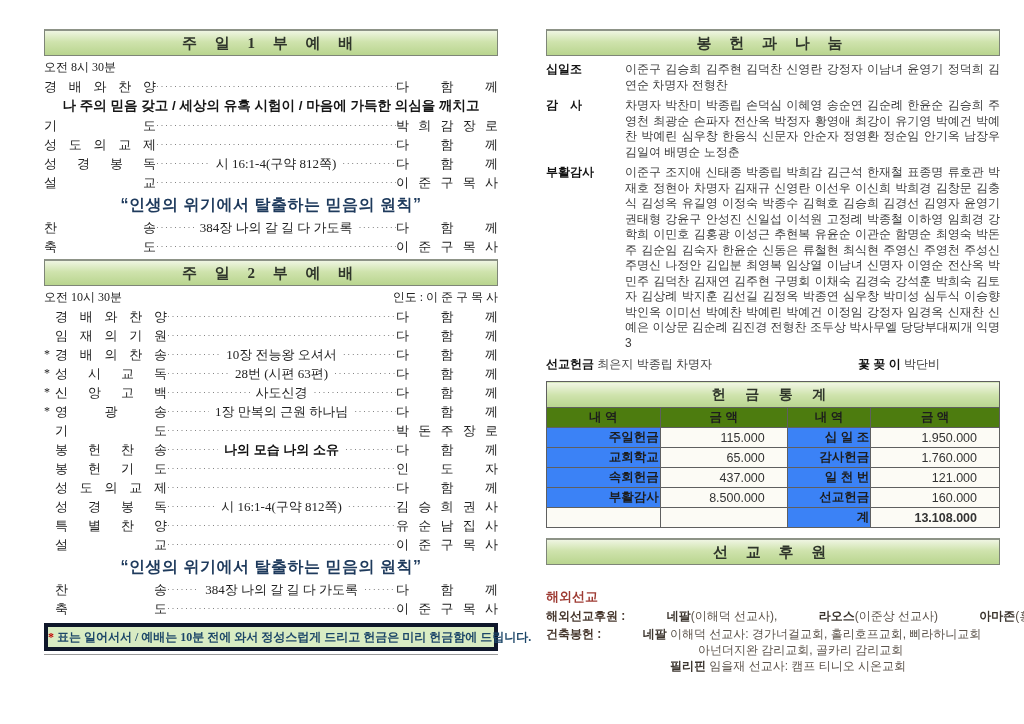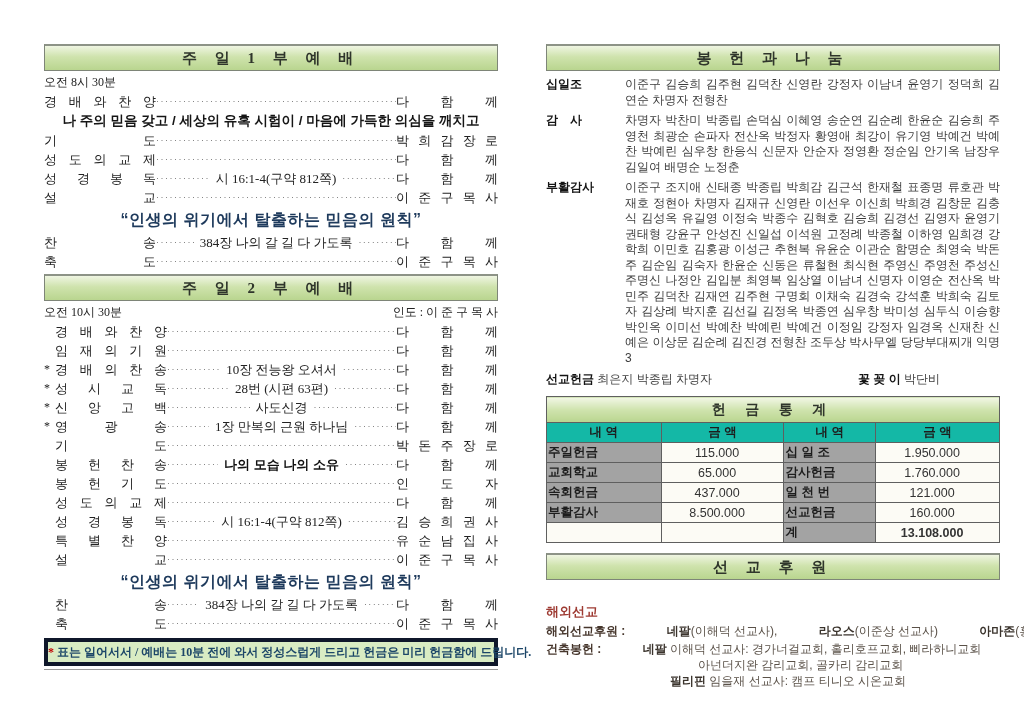--- a/index.html
+++ b/index.html
@@ -1,18 +1,18 @@
 <!DOCTYPE html>
 <html><head>
 <meta charset="utf-8">
 <style>
   html,body{margin:0;padding:0;background:#fff;}
   .page{position:relative;width:1024px;height:724px;background:#ffffff;overflow:hidden;
         font-family:"Liberation Sans",sans-serif;}
-  .col{position:absolute;top:44px;width:454px;}
+  .col{position:absolute;top:29px;width:454px;}
   .col-left{left:44px;}
   .col-right{left:546px;}
 
   
   .bar{height:24px;line-height:24px;text-align:center;font-weight:bold;font-size:15px;
        letter-spacing:7px;color:#2f352b;
        background:linear-gradient(180deg,#eff5e2 0%,#cfe3ad 45%,#b9d58f 100%);
        border:1px solid #7e8578;border-top:2px solid #8d9387;
        font-family:"Liberation Serif",serif;}
 
@@ -45,23 +45,23 @@
   .orow-split{display:flex;justify-content:space-between;font-size:12px;line-height:16px;
               margin-top:2px;color:#3c3c3c;}
   .orow-split .olabel{font-weight:bold;color:#141414;}
 
   
   .stats{width:100%;border-collapse:collapse;margin-top:9px;font-size:12.5px;}
   .stats td{border:1px solid #5f5f5f;height:17px;}
   .stats .ttitle{height:23px;text-align:center;font-weight:bold;font-size:14px;letter-spacing:8px;
         color:#2f352b;font-family:"Liberation Serif",serif;
         background:linear-gradient(180deg,#f2f7e6 0%,#cfe3ad 50%,#b9d58f 100%);}
-  .stats .h{background:#14b8a6;font-weight:bold;text-align:center;color:#1d1d1d;}
-  .stats .lab{background:#a3a3a3;font-weight:bold;text-align:left;color:#1d1d1d;width:102px;}
-  .stats .val{background:#fcfbf5;text-align:center;padding-right:12px;color:#333;width:118px;}
+  .stats .h{background:#4d7c0f;font-weight:bold;text-align:center;color:#1d1d1d;}
+  .stats .lab{background:#3b82f6;font-weight:bold;text-align:right;color:#1d1d1d;width:102px;}
+  .stats .val{background:#fcfbf5;text-align:right;padding-right:22px;color:#333;width:118px;}
   .stats .tot{font-weight:bold;}
 
   
   .mission{margin-top:24px;font-size:12px;line-height:16px;color:#5a5148;}
   .mi-heading{font-weight:bold;font-size:13px;color:#9e3b33;margin:6px 0 3px 0;}
   .mi-row{margin-bottom:2px;}
   .mi-label{font-weight:bold;color:#46362c;}
   .mi-b{font-weight:bold;color:#3a332c;padding-left:38px;}
   .mi-line{white-space:nowrap;}
   .ind1{margin-left:86px;}

